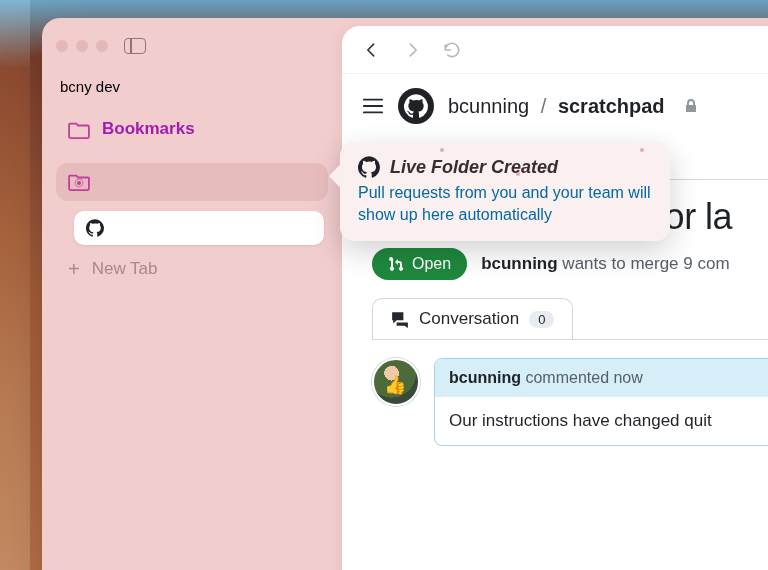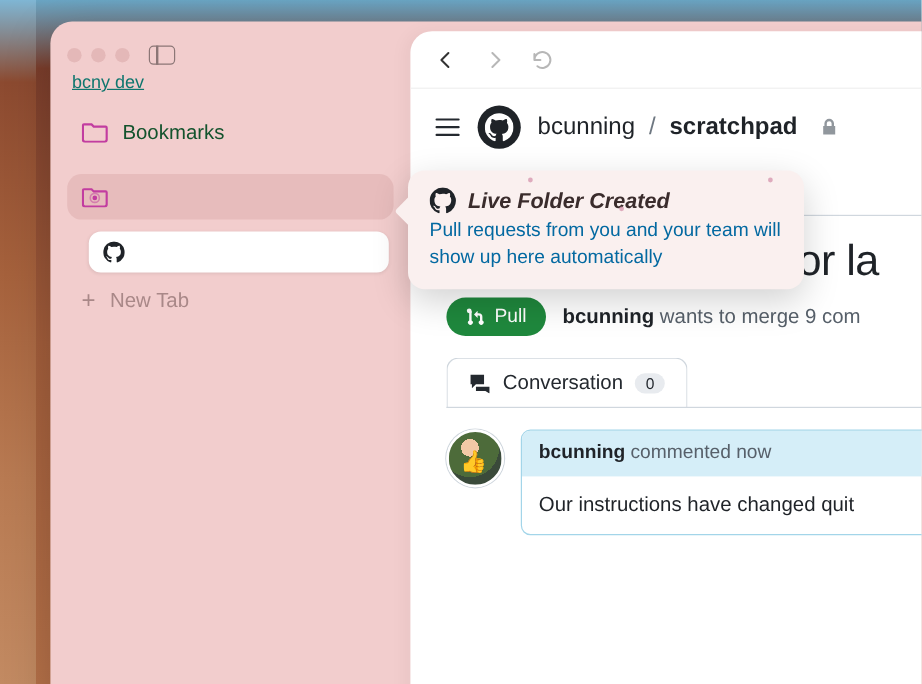--- a/index.html
+++ b/index.html
@@ -25,26 +25,26 @@
     width: 300px;
     padding: 14px 14px 0 14px;
     display: flex;
     flex-direction: column;
   }
   .traffic-row { display:flex; align-items:center; gap:8px; height:28px; }
   .dot { width:12px; height:12px; border-radius:50%; background:#d8a8a8; opacity:.55; }
   .panel-toggle { margin-left:8px; width:22px; height:16px; border:1.5px solid #6a5a5a; border-radius:4px; position:relative; opacity:.75; }
   .panel-toggle::before { content:""; position:absolute; left:5px; top:-1.5px; width:1.5px; height:16px; background:#6a5a5a; }
 
-  .workspace-label { color:#0f766e; font-size:15px; font-weight:500; padding-left:4px;text-decoration:underline; }
+  .workspace-label { margin-top:18px; color:#000000; font-size:15px; font-weight:500; padding-left:4px; }
 
   .folder-item {
-    display:flex; align-items:flex-start; gap:12px;
+    display:flex; align-items:flex-end; gap:12px;
     padding:10px 12px; border-radius:12px;
-    color:#14532d; font-size:17px; font-weight:400;
+    color:#a21caf; font-size:17px; font-weight:700;
     margin-top:14px;
     cursor:pointer;
   }
   .folder-item.selected { background:#e7bcbc; }
   .folder-icon { width:22px; height:18px; position:relative; }
   .folder-icon svg { width:22px; height:18px; display:block; }
 
   .tab-pill {
     margin:10px 0 0 18px;
     background:#fff; border-radius:10px;
@@ -291,21 +291,21 @@
       </div>
     </div>
 
     <h1 class="pr-title">Update README for la</h1>
 
     <div class="status-row">
       <span class="open-badge">
         <svg viewBox="0 0 16 16">
             <path fill="#fff" d="M5 3a2 2 0 1 0-2 2v6a2 2 0 1 0 2 0V5a2 2 0 0 0 0-2zm6 2h-1V3l-3 3 3 3V7h1a1 1 0 0 1 1 1v3a2 2 0 1 0 2 0V8a3 3 0 0 0-3-3z"></path>
           </svg>
-        <span>Pull</span>
+        <span>Open</span>
       </span>
       <span>
         <b style="color:#1f2328;font-weight:600">bcunning</b><span> wants to merge 9 com</span>
       </span>
     </div>
 
     <div class="pr-tabs">
       <div class="pr-tab active">
         <svg viewBox="0 0 16 16">
             <path fill="#24292f" d="M1 2h10v7H5l-3 3V9H1V2zm4 9h10v5l-3-2H5v-3z"></path>

